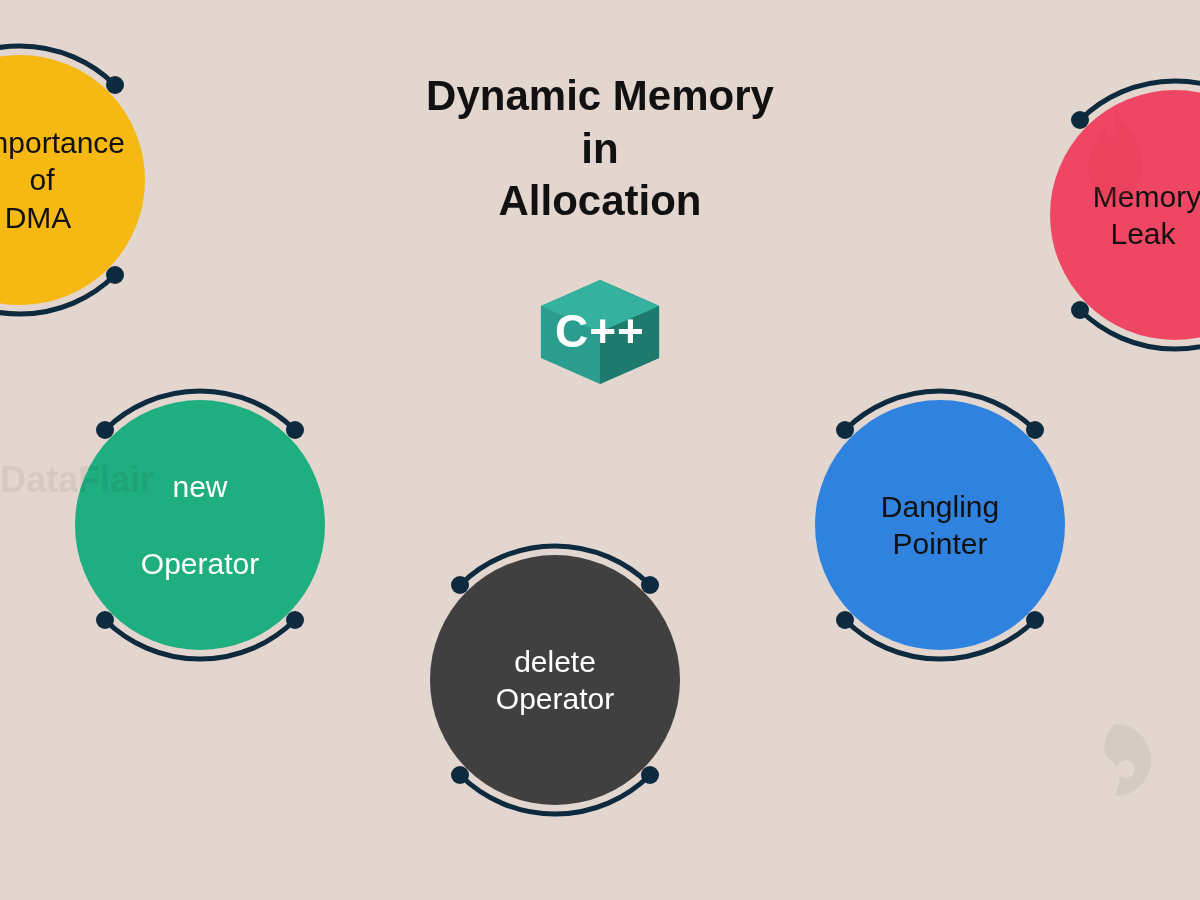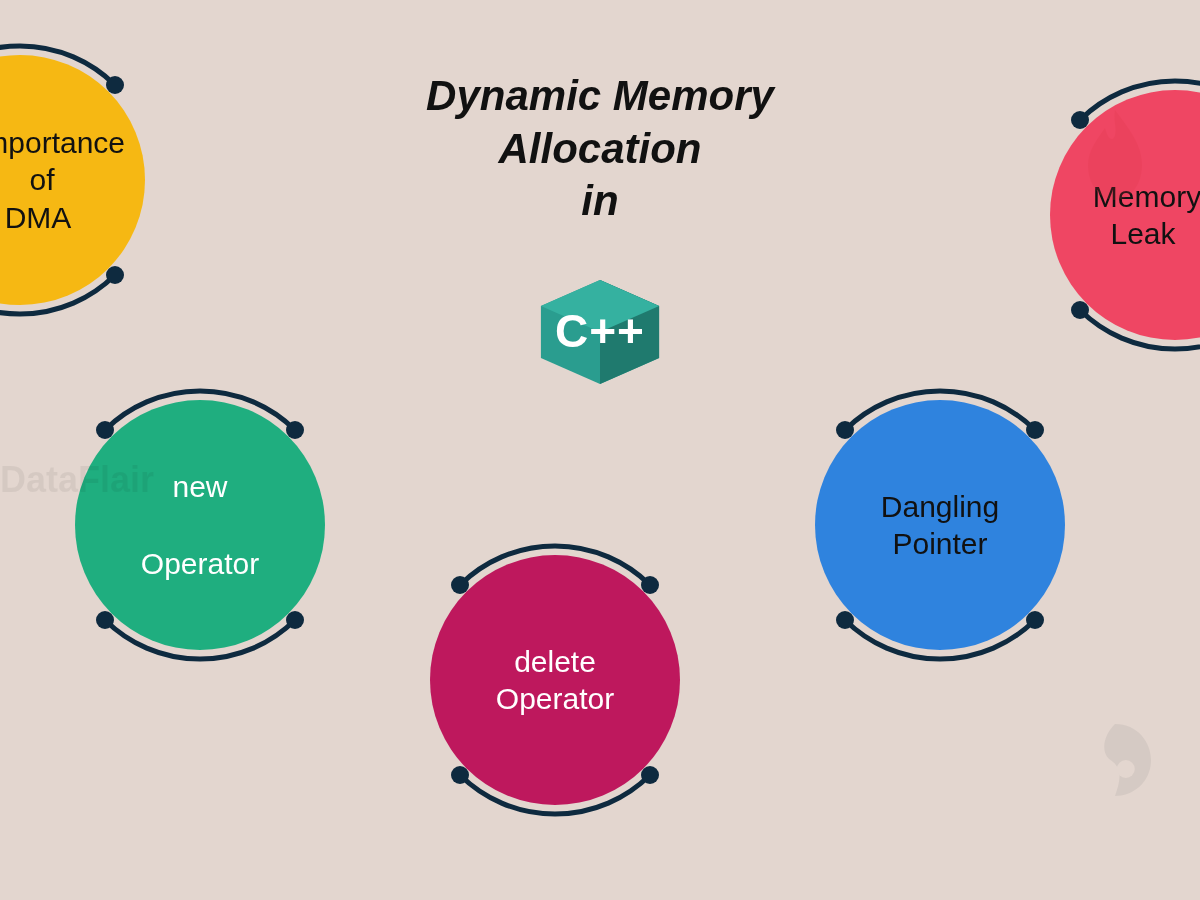--- a/index.html
+++ b/index.html
@@ -13,21 +13,21 @@
   }
   .title-block {
     position: absolute;
     top: 70px;
     left: 50%;
     transform: translateX(-50%);
     text-align: center;
     font-weight: 700;
     color: #111;
   }
-  .title-line { font-size: 42px; line-height: 1.25; font-style: italic; }
+  .title-line { font-size: 42px; line-height: 1.25; }
   .logo-wrap {
     position: absolute;
     top: 280px;
     left: 50%;
     transform: translateX(-50%);
   }
   .hex {
     width: 120px; height: 104px;
     position: relative;
   }
@@ -69,21 +69,21 @@
   .bubble .arc svg { width: 100%; height: 100%; overflow: visible; }
   
   .b-yellow { top: 55px;  left: -105px; }
   .b-green  { top: 400px; left: 75px;  }
   .b-orange { top: 555px; left: 430px; }
   .b-blue   { top: 400px; left: 815px; }
   .b-pink   { top: 90px;  left: 1050px; }
   
   .c-yellow { background: #f6b813; }
   .c-green  { background: #1fae7f; gap: 40px; }
-  .c-orange { background: #be185d; }
+  .c-orange { background: #404040; }
   .c-blue   { background: #2f83de; }
   .c-pink   { background: #ef4663; }
   .b-green .circle, .b-orange .circle { color: #fff; }
   .watermark-left {
     position: absolute;
     top: 460px; left: 0;
     color: rgba(0,0,0,0.06);
     font-size: 36px;
     font-weight: 600;
     line-height: 1.1;
@@ -102,22 +102,22 @@
     width: 70px; height: 90px;
     opacity: 0.18;
   }
   .watermark-flame svg { width: 100%; height: 100%; }
 </style>
 </head>
 <body>
 
 <div class="title-block">
   <div class="title-line">Dynamic Memory</div>
+  <div class="title-line">in</div>
   <div class="title-line">Allocation</div>
-  <div class="title-line">in</div>
 </div>
 
 <div class="logo-wrap">
   <div class="hex">
     <svg viewBox="0 0 100 88">
       <polygon points="50,0 100,22 100,66 50,88 0,66 0,22" fill="#2a9d8f"></polygon>
       <polygon points="50,0 100,22 100,66 50,88 50,44" fill="#1f7a6e"></polygon>
       <polygon points="50,0 100,22 50,44 0,22" fill="#35b1a0"></polygon>
     </svg>
     <div class="hex-label">C++</div>

